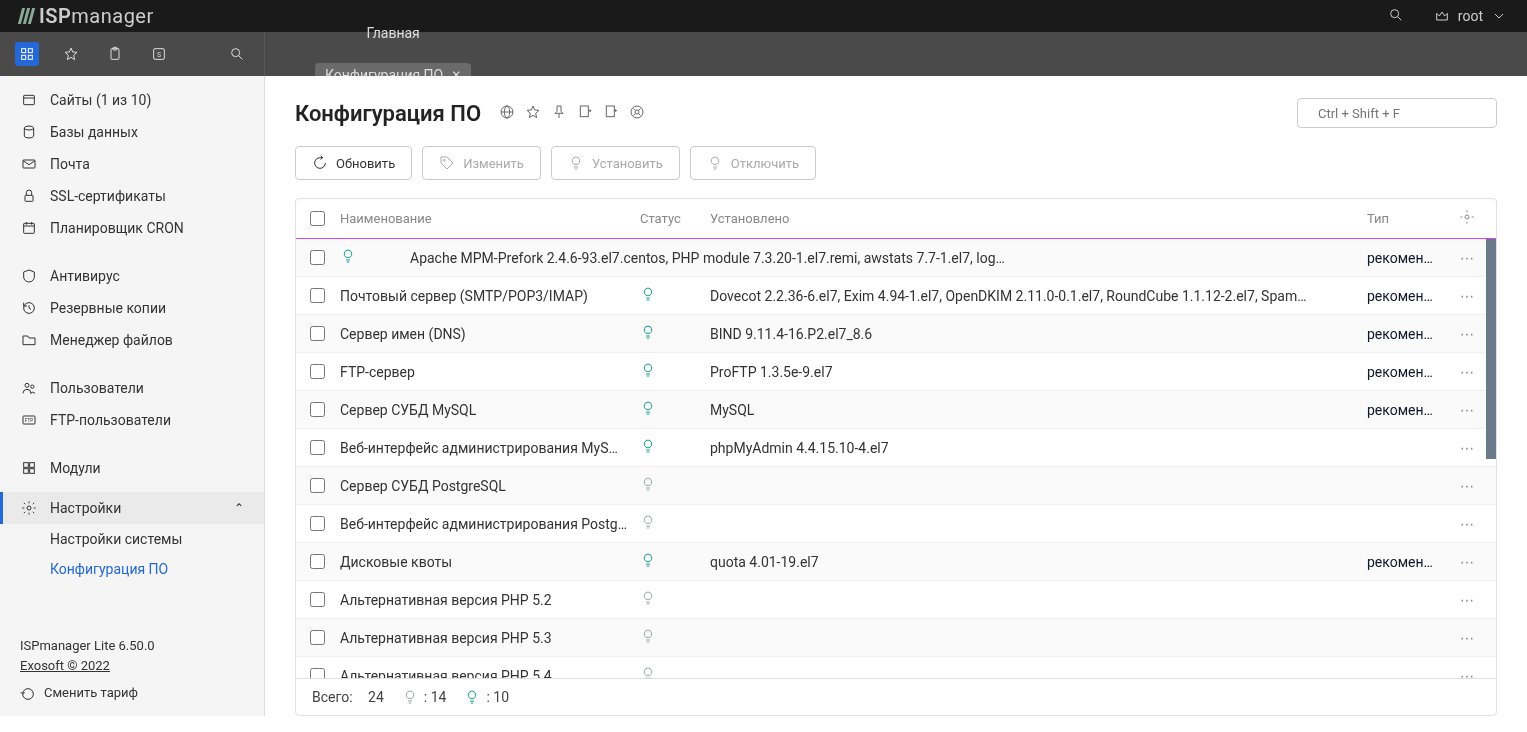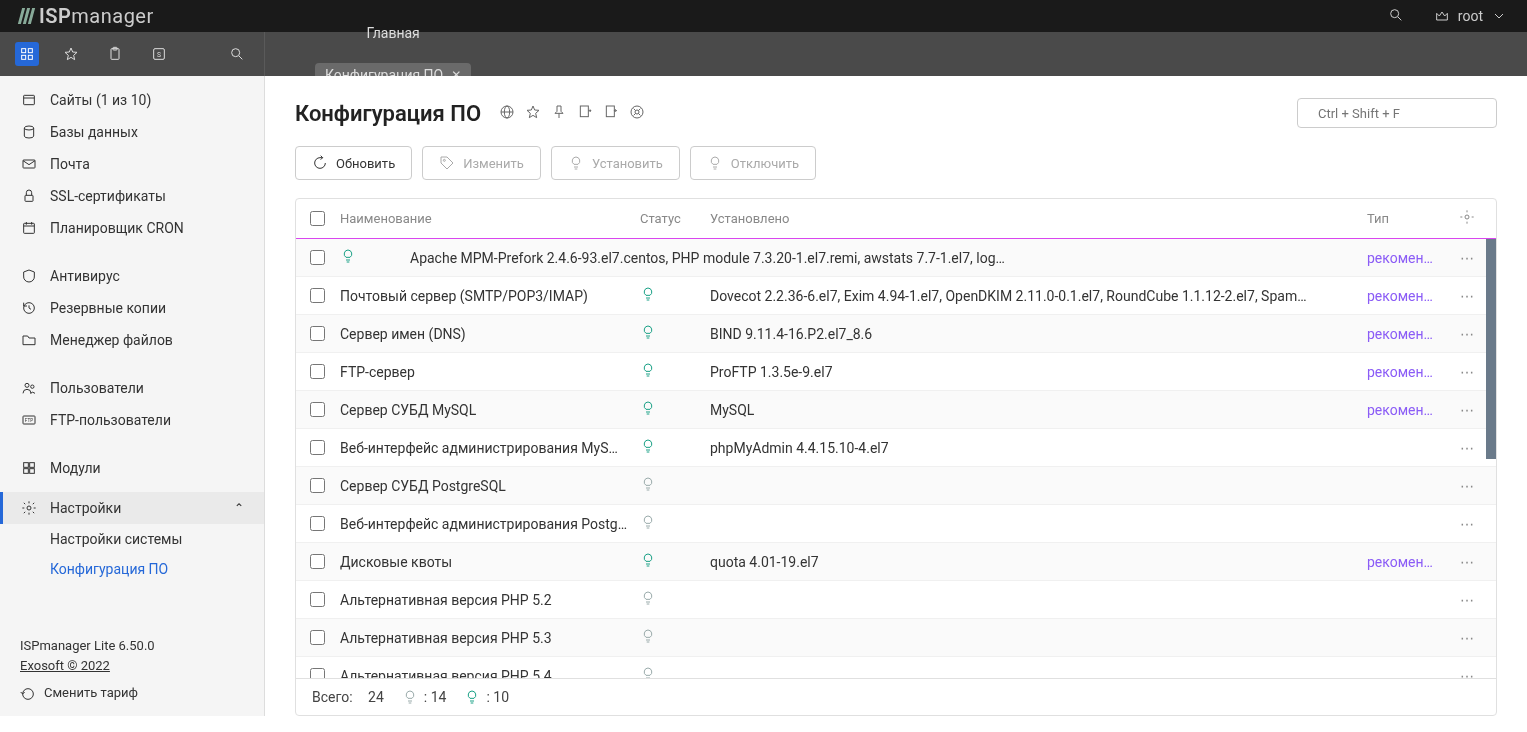--- a/index.html
+++ b/index.html
@@ -56,21 +56,21 @@
 .action-btn { display: flex; align-items: center; gap: 8px; border: 1px solid #ccc; border-radius: 4px; padding: 8px 16px; cursor: pointer; background: #fff; font-size: 13px; color: #333; }
 .action-btn.disabled { color: #aaa; cursor: default; }
 
 
 .table-wrap { flex: 1; overflow: hidden; display: flex; flex-direction: column; margin: 0 30px; border: 1px solid #e0e0e0; border-radius: 4px; }
 .table-head { display: flex; align-items: center; padding: 10px 14px; color: #888; font-size: 13px; border-bottom: 1px solid #d946ef; }
 .col-check { width: 30px; display: flex; align-items: center; }
 .col-name { width: 300px; overflow: hidden; text-overflow: ellipsis; white-space: nowrap; padding-right: 10px; }
 .col-status { width: 70px; }
 .col-installed { flex: 1; overflow: hidden; text-overflow: ellipsis; white-space: nowrap; padding-right: 10px; }
-.col-type { width: 85px; overflow: hidden; text-overflow: ellipsis; white-space: nowrap; color: #8b5cf6; }
+.col-type { width: 85px; overflow: hidden; text-overflow: ellipsis; white-space: nowrap; color: #0f172a; }
 .col-menu { width: 30px; text-align: center; color: #888; cursor: pointer; }
 .table-body { flex: 1; overflow-y: auto; position: relative; }
 .table-row { display: flex; align-items: center; padding: 9px 14px; border-bottom: 1px solid #f0f0f0; font-size: 14px; }
 .table-row:nth-child(odd) { background: #fafafa; }
 .table-row:nth-child(even) { background: #fff; }
 .table-row .col-type { text-overflow: ellipsis; }
 input[type=checkbox] { width: 15px; height: 15px; cursor: pointer; }
 .bulb-on { color: #18a085; }
 .bulb-off { color: #9aa; }
 

